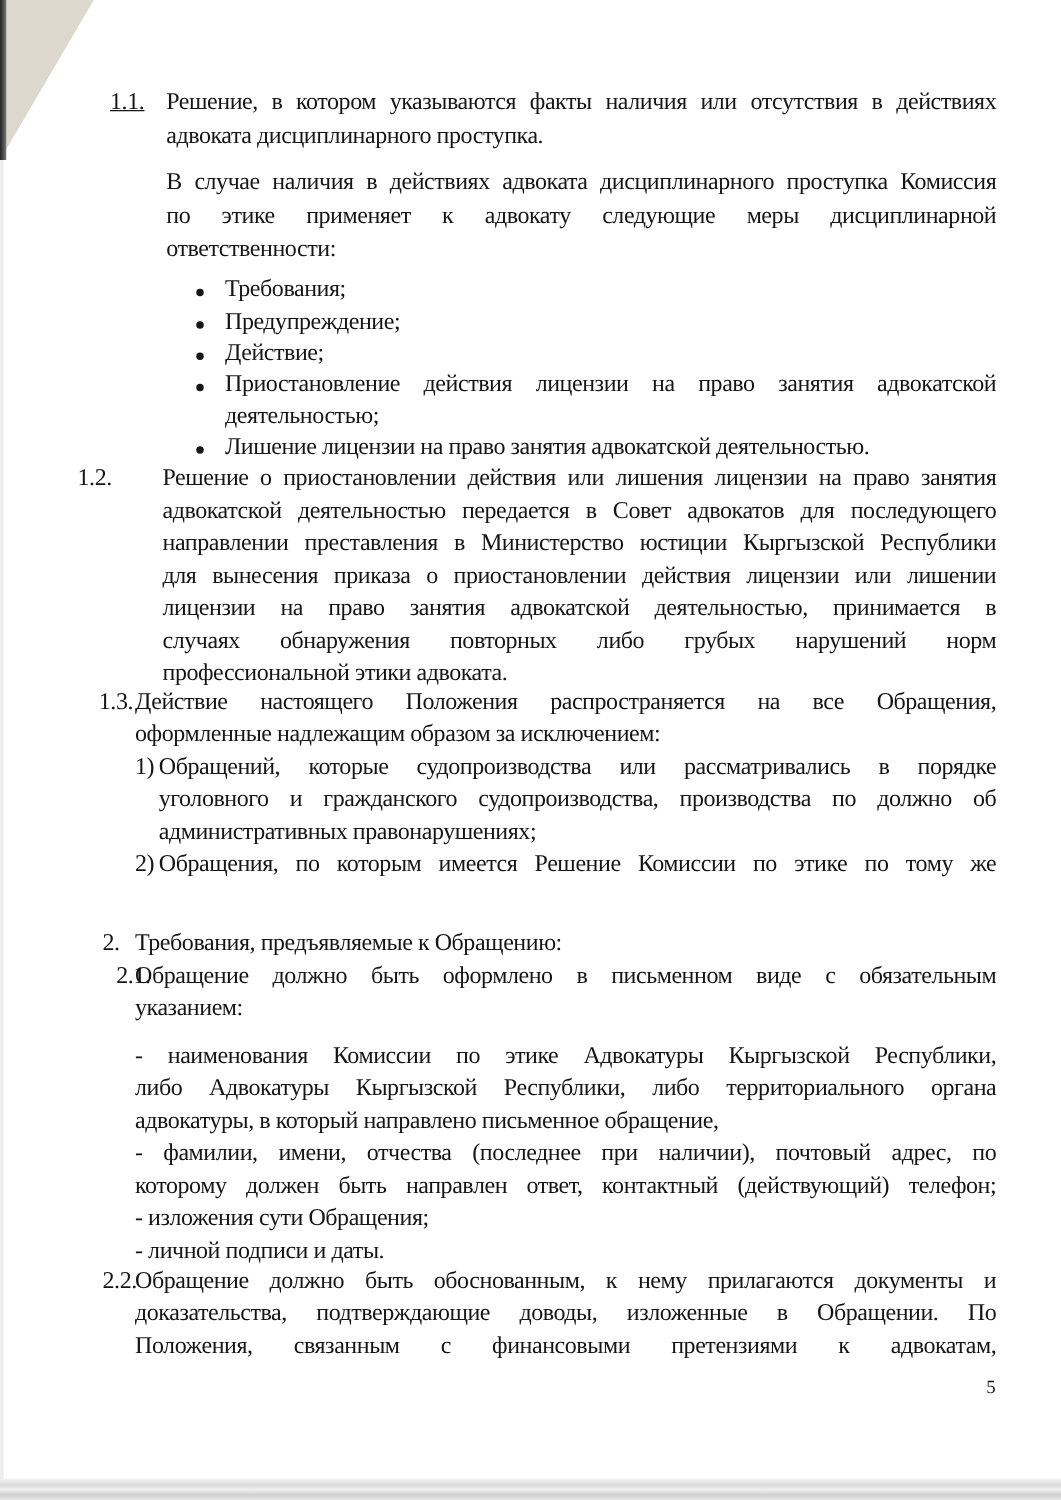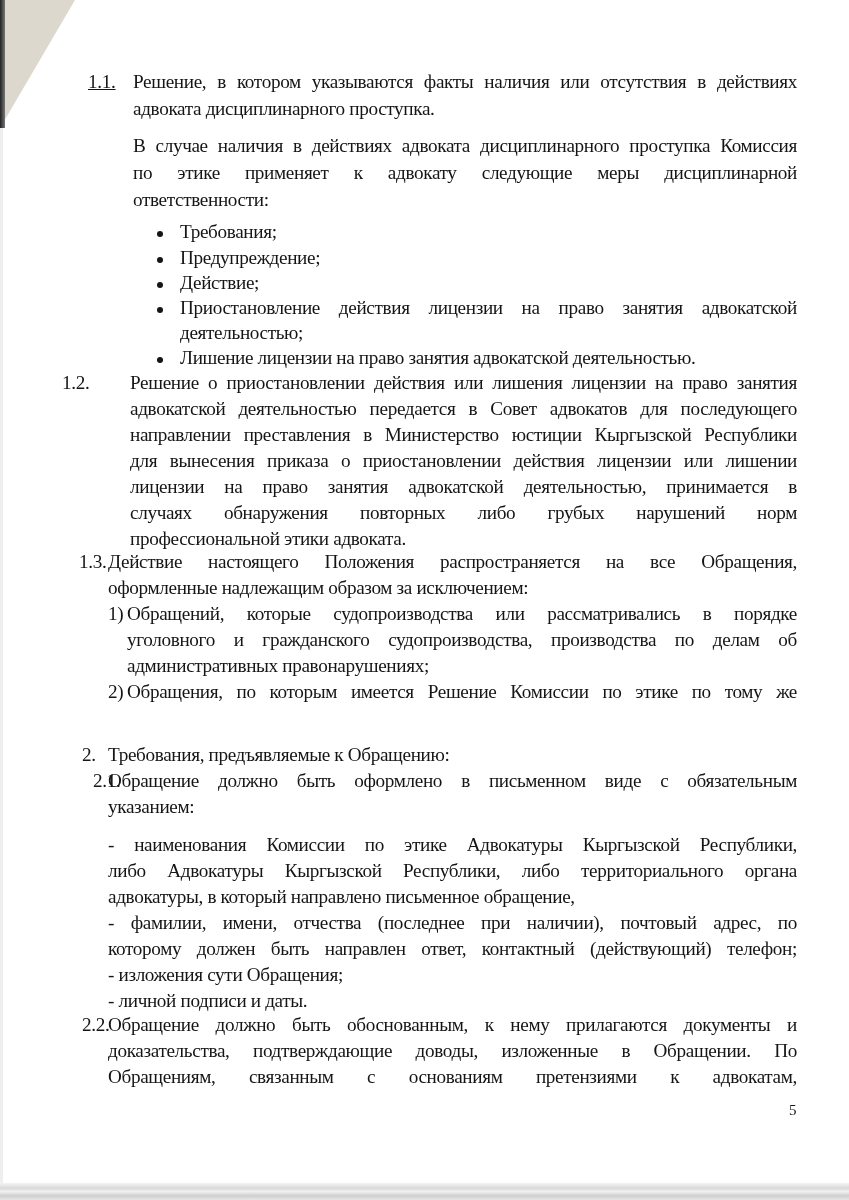--- a/index.html
+++ b/index.html
@@ -76,21 +76,21 @@
   <div class="line just" style="left:130px; top:474px; width:667px;">лицензии на право занятия адвокатской деятельностью, принимается в</div>
   <div class="line just" style="left:130px; top:500px; width:667px;">случаях обнаружения повторных либо грубых нарушений норм</div>
   <div class="line" style="left:130px; top:526px;">профессиональной этики адвоката.</div>
 
   <div class="num" style="left:79px; top:549px;">1.3.</div>
   <div class="line just" style="left:108px; top:549px; width:689px;">Действие настоящего Положения распространяется на все Обращения,</div>
   <div class="line" style="left:108px; top:575px;">оформленные надлежащим образом за исключением:</div>
 
   <div class="num" style="left:108px; top:601px;">1)</div>
   <div class="line just" style="left:127px; top:601px; width:670px;">Обращений, которые судопроизводства или рассматривались в порядке</div>
-  <div class="line just" style="left:127px; top:627px; width:670px;">уголовного и гражданского судопроизводства, производства по делам об</div>
+  <div class="line just" style="left:127px; top:627px; width:670px;">уголовного и гражданского судопроизводства, производства по должно об</div>
   <div class="line" style="left:127px; top:653px;">административных правонарушениях;</div>
 
   <div class="num" style="left:108px; top:679px;">2)</div>
   <div class="line just" style="left:127px; top:679px; width:670px;">Обращения, по которым имеется Решение Комиссии по этике по тому же</div>
 
   <div class="num" style="left:82px; top:742px;">2.</div>
   <div class="line" style="left:108px; top:742px;">Требования, предъявляемые к Обращению:</div>
 
   <div class="num" style="left:93px; top:768px;">2.1.</div>
   <div class="line just" style="left:108px; top:768px; width:689px;">Обращение должно быть оформлено в письменном виде с обязательным</div>
@@ -100,18 +100,18 @@
   <div class="line just" style="left:108px; top:858px; width:689px;">либо Адвокатуры Кыргызской Республики, либо территориального органа</div>
   <div class="line" style="left:108px; top:884px;">адвокатуры, в который направлено письменное обращение,</div>
   <div class="line just" style="left:108px; top:910px; width:689px;">- фамилии, имени, отчества (последнее при наличии), почтовый адрес, по</div>
   <div class="line just" style="left:108px; top:936px; width:689px;">которому должен быть направлен ответ, контактный (действующий) телефон;</div>
   <div class="line" style="left:108px; top:962px;">- изложения сути Обращения;</div>
   <div class="line" style="left:108px; top:988px;">- личной подписи и даты.</div>
 
   <div class="num" style="left:82px; top:1012px;">2.2.</div>
   <div class="line just" style="left:108px; top:1012px; width:689px;">Обращение должно быть обоснованным, к нему прилагаются документы и</div>
   <div class="line just" style="left:108px; top:1038px; width:689px;">доказательства, подтверждающие доводы, изложенные в Обращении. По</div>
-  <div class="line just" style="left:108px; top:1064px; width:689px;">Обращениям, связанным с основаниям претензиями к адвокатам,</div>
+  <div class="line just" style="left:108px; top:1064px; width:689px;">Положения, связанным с финансовыми претензиями к адвокатам,</div>
 
   <div class="page-number" style="left:789px; top:1101px;">5</div>
 </div>
 
 <div class="bottom-edge"></div>
 
 </body></html>

